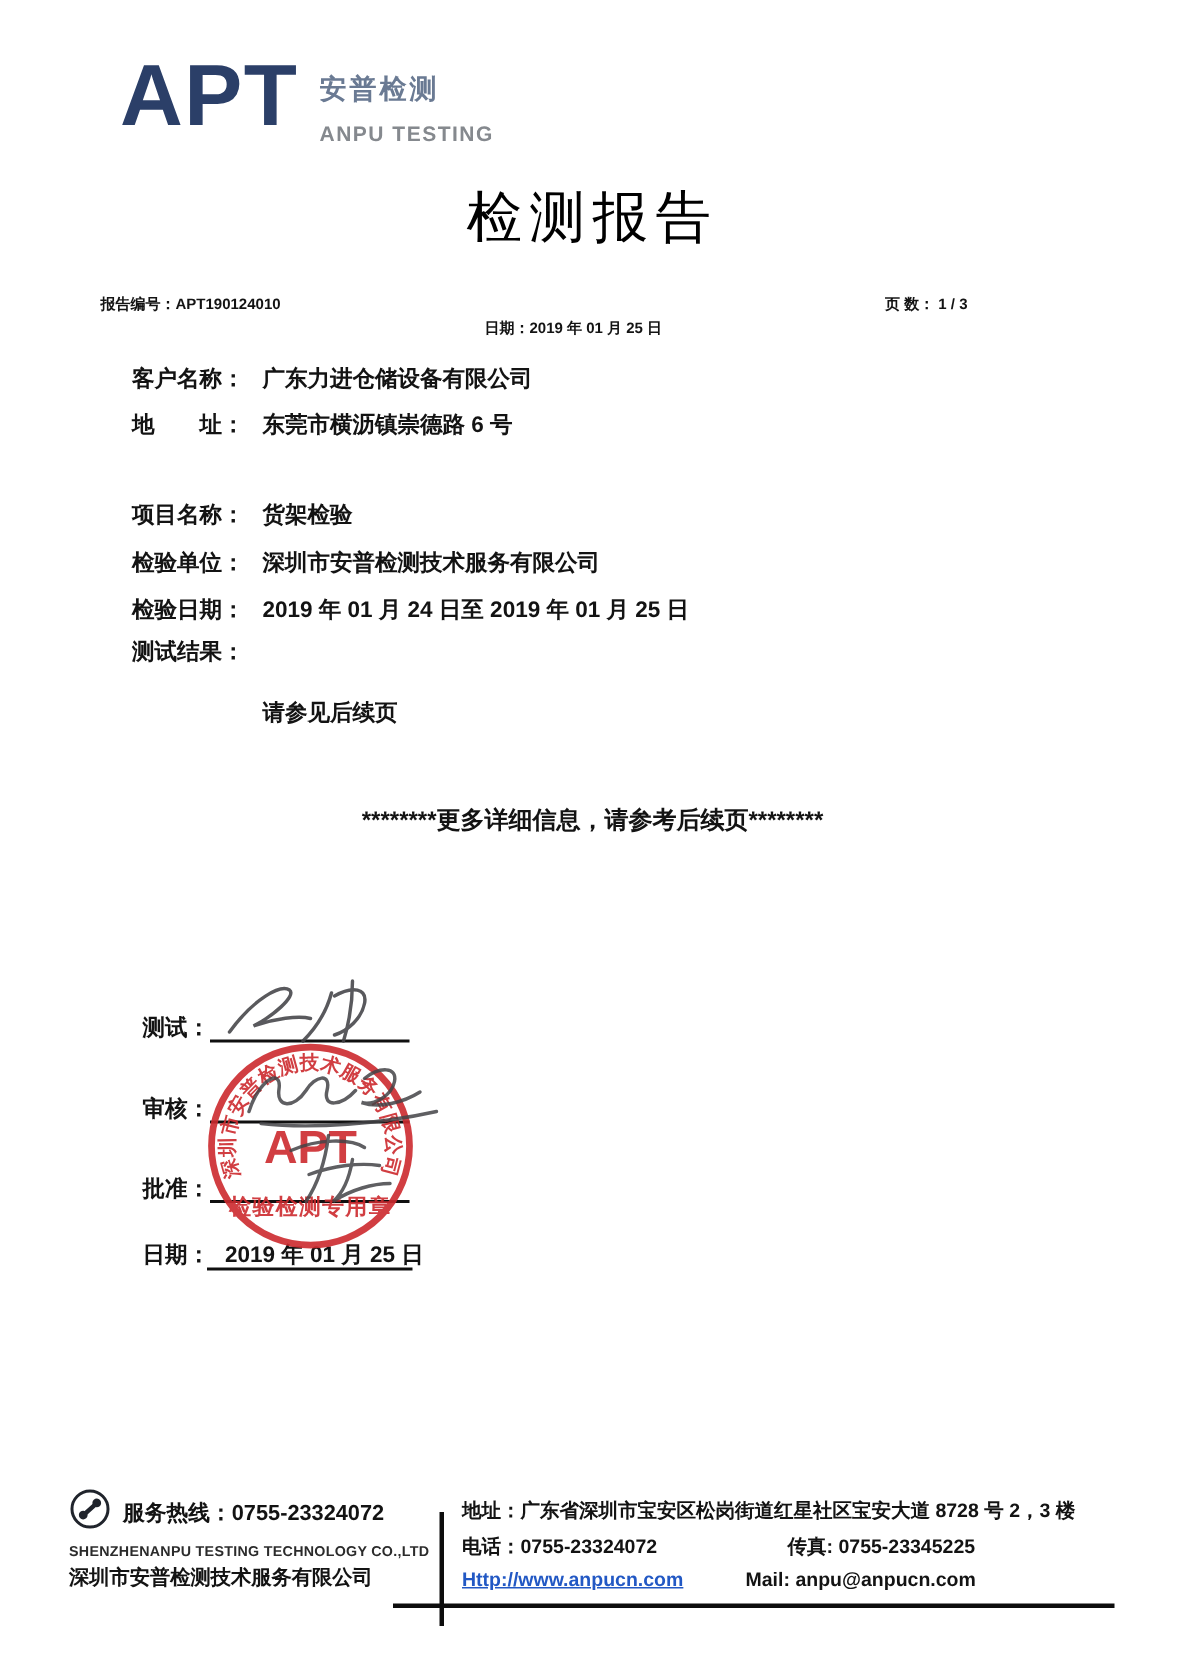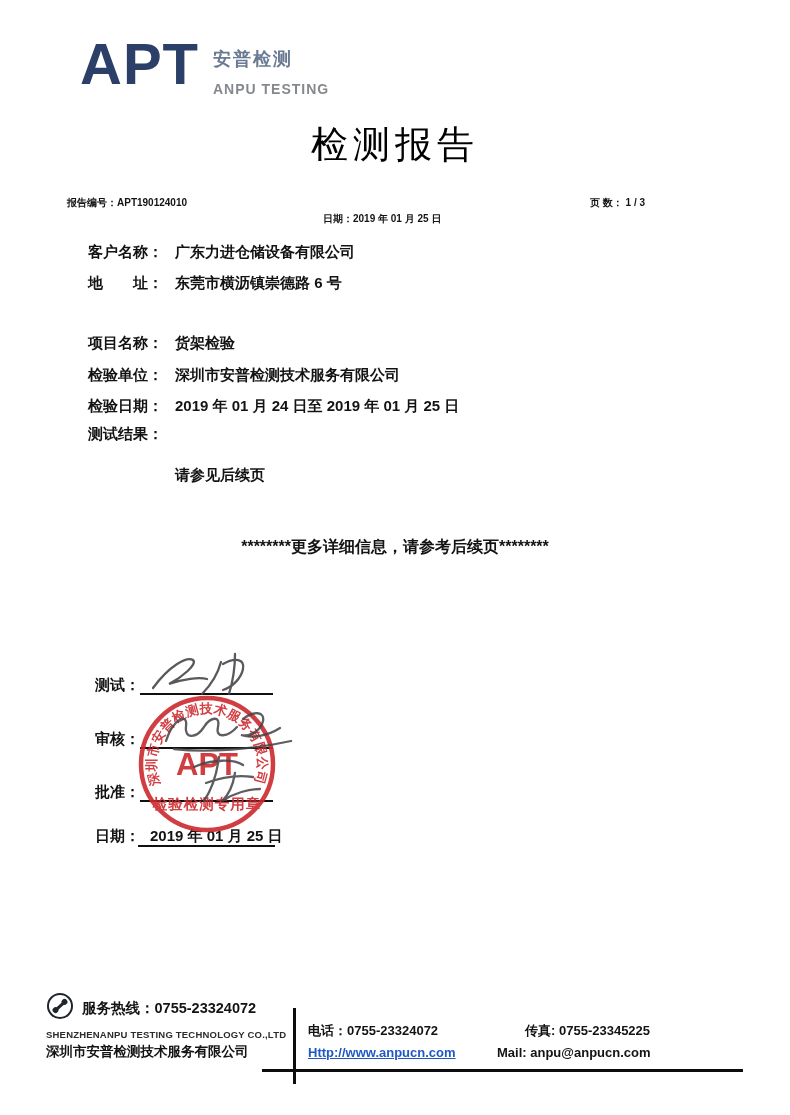--- a/index.html
+++ b/index.html
@@ -137,20 +137,21 @@
       <circle cx="6.8" cy="12" r="2.5"></circle>
       <circle cx="17.2" cy="12" r="2.5"></circle>
     </g>
   </svg>
   <div class="footer-hotline"><span>服务热线：</span><span>0755-23324072</span></div>
   <div class="footer-co-en">SHENZHENANPU TESTING TECHNOLOGY CO.,LTD</div>
   <div class="footer-co-cn">深圳市安普检测技术服务有限公司</div>
 
   <div class="footer-divider"></div>
 
+  <div class="abs footer-right" style="left:308px;top:998px;"><span>地址：</span><span>广东省深圳市宝安区松岗街道红星社区宝安大道 8728 号 2，3 楼</span></div>
   <div class="abs footer-right" style="left:308px;top:1022px;"><span>电话：</span><span>0755-23324072</span></div>
   <div class="abs footer-right" style="left:497px;top:1022px;margin-left:28px;"><span>传真:</span> <span>0755-23345225</span></div>
   <div class="abs footer-right" style="left:308px;top:1045px;text-align:center;"><a href="#" class="footer-link">Http://www.anpucn.com</a></div>
   <div class="abs footer-right" style="left:497px;top:1045px;"><span>Mail:</span> <span>anpu@anpucn.com</span></div>
 
   <div class="footer-rule"></div>
 
 </div>
 
 </body></html>

